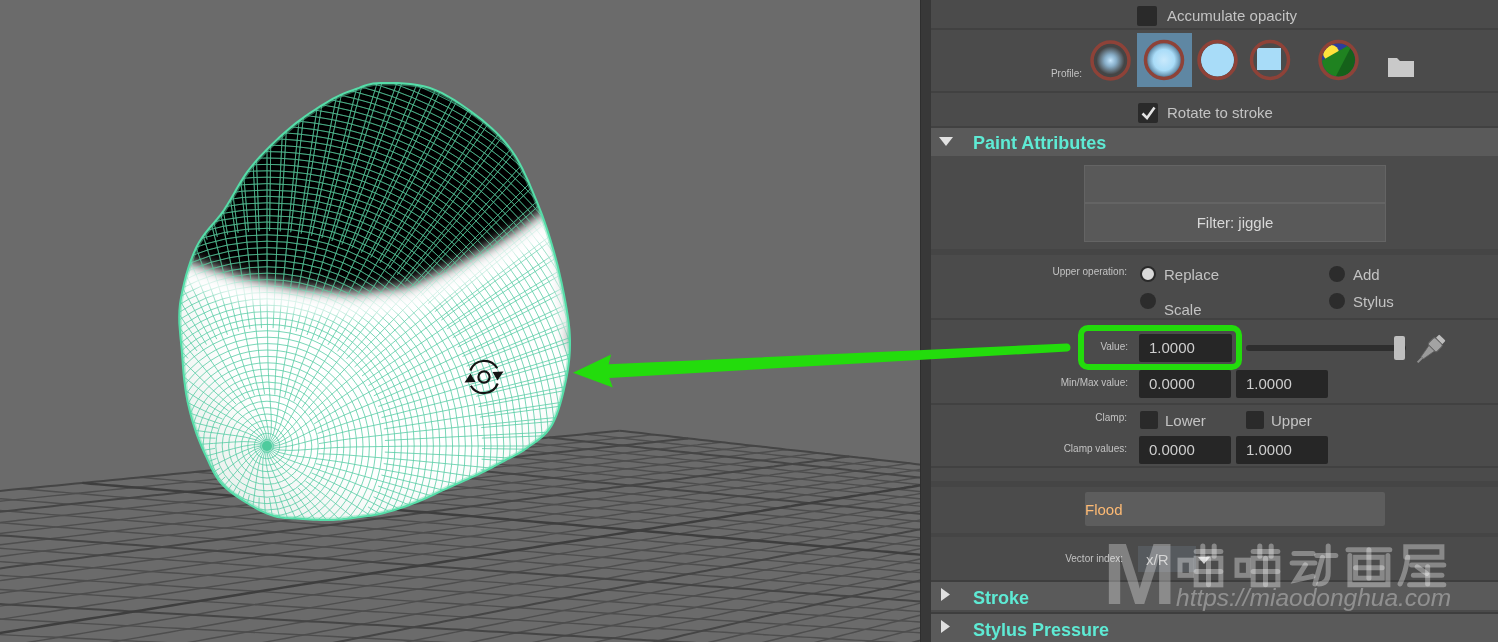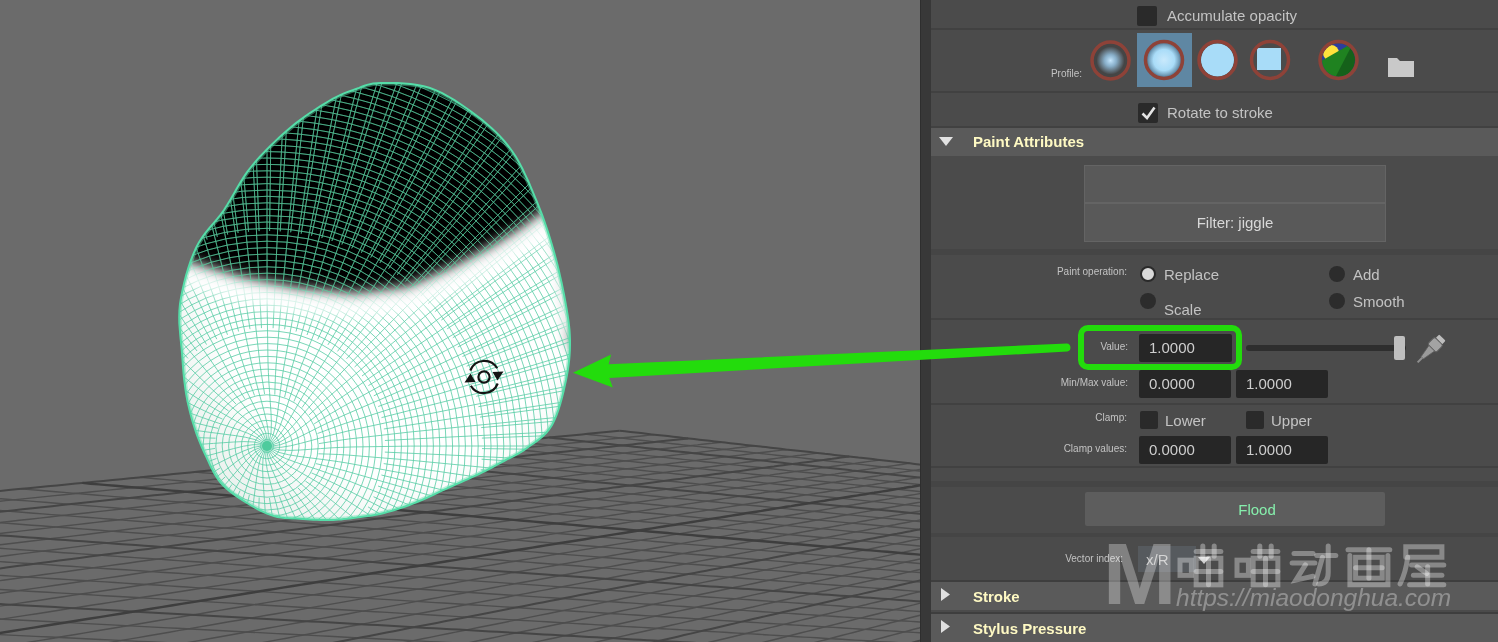--- a/index.html
+++ b/index.html
@@ -4,21 +4,21 @@
 body{width:1498px;height:642px;overflow:hidden;background:#4b4b4b;
  font-family:"Liberation Sans",sans-serif;-webkit-font-smoothing:antialiased;}
 #stage{position:relative;width:1192px;height:642px;}
 .abs{position:absolute;}
 .lbl{position:absolute;font-size:15px;color:#c3c3c3;white-space:nowrap;}
 .rlbl{position:absolute;font-size:10px;color:#c3c3c3;white-space:nowrap;text-align:right;}
 .inp{position:absolute;background:#262626;border-radius:2px;color:#cecece;
  font-size:15px;line-height:28px;padding-left:10px;}
 .cb{position:absolute;width:20px;height:20px;background:#2a2a2a;border-radius:2px;}
 .hdr{position:absolute;left:931px;width:567px;background:#5a5a5a;}
-.hdrt{position:absolute;font-size:15px;font-weight:bold;color:#fef9c3;}
+.hdrt{position:absolute;font-size:18px;font-weight:bold;color:#5eead4;}
 .sep{position:absolute;left:931px;width:567px;background:#414141;}
 </style></head><body>
 <div id="stage">
 
 <svg class="abs" style="left:0;top:0" width="931" height="642" viewBox="0 0 931 642">
 <defs>
   <clipPath id="silclip">
           <path d="M381.0 83.0 L386.0 82.9 L391.6 82.9 L397.7 83.1 L404.1 83.4 L410.7 84.0 L417.3 84.9 L423.8 86.2 L430.0 88.0 L436.1 90.4 L442.2 93.2 L448.3 96.5 L454.4 100.1 L460.3 104.0 L466.1 108.0 L471.7 112.0 L477.0 116.0 L482.0 119.9 L486.8 123.9 L491.4 127.9 L495.9 132.1 L500.1 136.4 L504.2 141.0 L508.2 145.8 L512.0 151.0 L515.7 156.6 L519.1 162.6 L522.5 169.0 L525.6 175.6 L528.7 182.2 L531.5 188.9 L534.3 195.6 L537.0 202.0 L539.5 208.3 L542.0 214.6 L544.2 220.9 L546.4 227.2 L548.4 233.4 L550.4 239.7 L552.2 245.9 L554.0 252.0 L555.7 258.2 L557.3 264.3 L558.8 270.5 L560.2 276.6 L561.6 282.7 L562.8 288.6 L564.0 294.4 L565.0 300.0 L566.0 305.4 L566.9 310.6 L567.7 315.6 L568.4 320.5 L569.0 325.4 L569.5 330.2 L569.8 335.1 L570.0 340.0 L570.0 345.0 L569.9 349.9 L569.6 354.8 L569.2 359.7 L568.6 364.6 L567.9 369.6 L567.0 374.8 L566.0 380.0 L564.8 385.5 L563.5 391.4 L562.0 397.5 L560.3 403.6 L558.5 409.5 L556.5 415.2 L554.3 420.4 L552.0 425.0 L549.4 429.0 L546.5 432.5 L543.3 435.7 L540.1 438.5 L536.7 441.1 L533.4 443.5 L530.1 445.8 L527.0 448.0 L524.0 450.1 L521.2 452.0 L518.3 453.6 L515.5 455.1 L512.7 456.6 L509.8 458.0 L507.0 459.4 L504.0 461.0 L501.0 462.6 L498.0 464.2 L494.9 465.9 L491.9 467.5 L488.8 469.1 L485.6 470.8 L482.3 472.4 L479.0 474.0 L475.6 475.6 L472.1 477.2 L468.6 478.8 L465.0 480.4 L461.3 482.0 L457.6 483.6 L453.8 485.3 L450.0 487.0 L446.1 488.8 L442.0 490.7 L437.9 492.7 L433.8 494.6 L429.6 496.6 L425.3 498.5 L421.2 500.3 L417.0 502.0 L412.9 503.6 L408.7 505.2 L404.5 506.7 L400.4 508.1 L396.2 509.5 L392.1 510.8 L388.0 511.9 L384.0 513.0 L380.0 513.9 L375.9 514.7 L371.9 515.4 L367.9 516.1 L364.0 516.6 L360.1 517.1 L356.5 517.6 L353.0 518.0 L349.8 518.4 L346.8 518.8 L344.0 519.1 L341.2 519.4 L338.6 519.6 L335.8 519.8 L333.0 519.9 L330.0 520.0 L326.8 520.0 L323.6 520.0 L320.3 519.9 L316.9 519.8 L313.4 519.7 L310.0 519.5 L306.5 519.2 L303.0 519.0 L299.5 518.8 L295.8 518.6 L292.2 518.5 L288.5 518.2 L284.8 517.9 L281.2 517.5 L277.5 516.9 L274.0 516.0 L270.5 514.9 L267.1 513.6 L263.7 512.2 L260.3 510.6 L257.0 508.8 L253.6 507.0 L250.3 505.0 L247.0 503.0 L243.6 500.9 L240.2 498.7 L236.7 496.4 L233.3 494.0 L230.0 491.5 L226.8 488.8 L223.8 486.0 L221.0 483.0 L218.5 479.8 L216.2 476.4 L214.0 472.7 L212.1 469.0 L210.2 465.2 L208.4 461.4 L206.7 457.6 L205.0 454.0 L203.4 450.5 L201.8 447.0 L200.4 443.6 L199.0 440.2 L197.7 436.8 L196.4 433.3 L195.2 429.7 L194.0 426.0 L192.8 422.2 L191.7 418.3 L190.6 414.3 L189.6 410.2 L188.6 406.1 L187.6 401.9 L186.8 397.5 L186.0 393.0 L185.3 388.4 L184.7 383.7 L184.1 378.9 L183.6 374.0 L183.2 369.0 L182.8 363.8 L182.4 358.5 L182.0 353.0 L181.5 347.4 L180.9 341.5 L180.3 335.6 L179.8 329.5 L179.3 323.3 L179.2 317.0 L179.4 310.5 L180.0 304.0 L181.1 297.2 L182.5 290.1 L184.2 282.7 L186.1 275.3 L188.3 268.0 L190.7 260.9 L193.3 254.2 L196.0 248.0 L198.9 242.4 L202.2 237.4 L205.7 232.7 L209.3 228.2 L213.0 223.8 L216.8 219.4 L220.5 214.9 L224.0 210.0 L227.3 204.8 L230.5 199.5 L233.7 194.1 L236.8 188.6 L240.0 183.1 L243.4 177.6 L247.1 172.2 L251.0 167.0 L255.3 161.9 L259.9 156.7 L264.7 151.6 L269.8 146.5 L274.8 141.6 L280.0 136.8 L285.0 132.3 L290.0 128.0 L295.0 123.9 L300.0 120.1 L305.2 116.3 L310.2 112.8 L315.3 109.5 L320.1 106.4 L324.7 103.6 L329.0 101.0 L333.0 98.7 L336.6 96.8 L340.1 95.1 L343.4 93.7 L346.5 92.4 L349.7 91.2 L352.8 90.1 L356.0 89.0 L359.1 87.9 L361.8 86.8 L364.5 85.8 L367.1 84.9 L370.0 84.2 L373.1 83.6 L376.7 83.2 Z"></path>
         </clipPath>
   <clipPath id="capclip">
@@ -851,29 +851,29 @@
       <path d="M1 1 L15 1 L8 10 Z" fill="#e2e2e2"></path>
     </svg>
 <div class="hdrt" style="left:973px;top:133px;">Paint Attributes</div>
 
 <div class="abs" style="left:1085px;top:166px;width:300px;height:36px;background:#595959;outline:1px solid rgba(130,130,130,0.45);"></div>
 <div class="abs" style="left:1085px;top:204px;width:300px;height:37px;background:#595959;outline:1px solid rgba(130,130,130,0.45);"></div>
 <div class="lbl" style="left:1085px;top:214px;width:300px;text-align:center;color:#d8d8d8;">Filter: jiggle</div>
 
 <div class="sep" style="top:249px;height:6px;background:#454545;"></div>
 
-<div class="rlbl" style="left:931px;top:266px;width:196px;">Paint operation:</div>
+<div class="rlbl" style="left:931px;top:266px;width:196px;">Upper operation:</div>
 <div class="abs" style="left:1140px;top:266px;width:16px;height:16px;border-radius:50%;background:#d9d9d9;border:2px solid #2a2a2a;"></div>
 <div class="lbl" style="left:1164px;top:266px;">Replace</div>
 <div class="abs" style="left:1329px;top:266px;width:16px;height:16px;border-radius:50%;background:#2c2c2c;"></div>
 <div class="lbl" style="left:1353px;top:266px;">Add</div>
 <div class="abs" style="left:1140px;top:293px;width:16px;height:16px;border-radius:50%;background:#2c2c2c;"></div>
 <div class="lbl" style="left:1164px;top:293px;margin-top:8px;">Scale</div>
 <div class="abs" style="left:1329px;top:293px;width:16px;height:16px;border-radius:50%;background:#2c2c2c;"></div>
-<div class="lbl" style="left:1353px;top:293px;">Smooth</div>
+<div class="lbl" style="left:1353px;top:293px;">Stylus</div>
 
 <div class="sep" style="top:318px;height:2px;"></div>
 
 <div class="rlbl" style="left:931px;top:341px;width:197px;">Value:</div>
 <div class="inp" style="left:1139px;top:334px;width:93px;height:28px;">1.0000</div>
 <div class="abs" style="left:1246px;top:345px;width:160px;height:6px;background:#2e2e2e;border-radius:3px;"></div>
 <div class="abs" style="left:1394px;top:336px;width:11px;height:24px;background:#bfbfbf;border-radius:2px;"></div>
 <svg class="abs" style="left:1410px;top:330px" width="44" height="44" viewBox="1410 330 44 44">
 <g transform="rotate(45 1430 350)">
  <rect x="1425.5" y="332.5" width="9" height="5" rx="1" fill="#bdbdbd"></rect>
@@ -896,21 +896,21 @@
 <div class="lbl" style="left:1271px;top:412px;">Upper</div>
 
 <div class="rlbl" style="left:931px;top:443px;width:196px;padding-left:40px;">Clamp values:</div>
 <div class="inp" style="left:1139px;top:436px;width:92px;height:28px;">0.0000</div>
 <div class="inp" style="left:1236px;top:436px;width:92px;height:28px;">1.0000</div>
 
 <div class="sep" style="top:466px;height:2px;"></div>
 <div class="sep" style="top:481px;height:6px;background:#454545;"></div>
 
 <div class="abs" style="left:1085px;top:492px;width:300px;height:34px;background:#5d5d5d;border-radius:2px;"></div>
-<div class="lbl" style="left:1085px;top:501px;width:300px;text-align:center;color:#86efac;margin-left:22px;">Flood</div>
+<div class="lbl" style="left:1085px;top:501px;width:300px;color:#fdba74;">Flood</div>
 
 <div class="sep" style="top:533px;height:4px;background:#454545;"></div>
 
 <div class="rlbl" style="left:931px;top:553px;width:192px;">Vector index:</div>
 <div class="abs" style="left:1138px;top:546px;width:58px;height:26px;background:#565a5e;"></div>
 <div class="lbl" style="left:1146px;top:551px;">x/R</div>
 <svg class="abs" style="left:1197px;top:556px" width="14" height="9">
       <path d="M1 1 L13 1 L7 8 Z" fill="#cfcfcf"></path>
     </svg>
 

